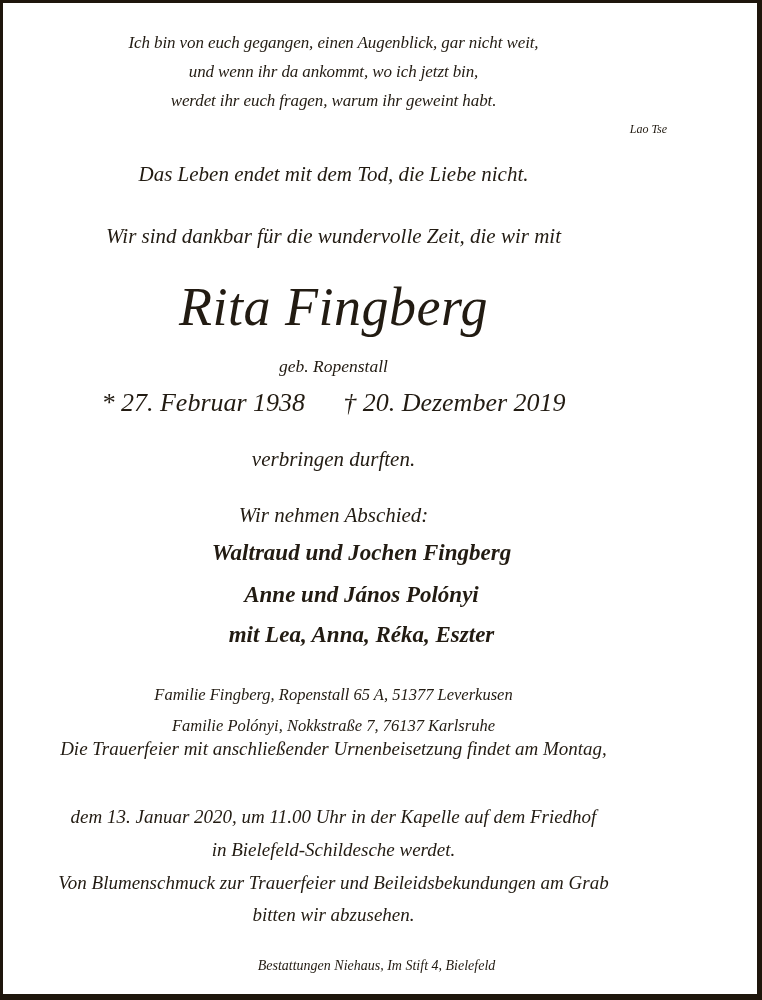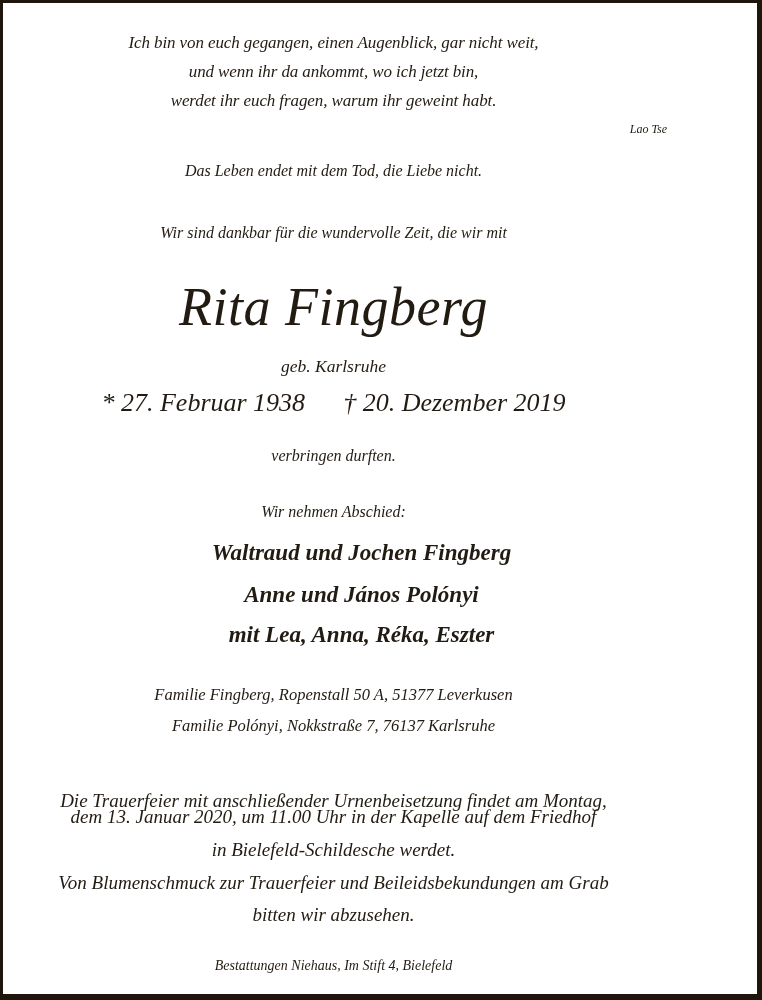--- a/index.html
+++ b/index.html
@@ -17,62 +17,62 @@
       background: #fff;
     }
     .line {
       position: absolute; left: 0; width: 667px;
       text-align: center; white-space: nowrap;
       font-family: "Liberation Serif", serif;
       font-style: italic;
     }
     .quote { font-size: 17px; letter-spacing: -0.1px; }
     .author { font-size: 12px; text-align: right; }
-    .motto { font-size: 16px; text-align: center; }
+    .motto { font-size: 21px; text-align: center; }
     .name {
       font-size: 54px; font-weight: normal; letter-spacing: 0.5px;
     }
     .birth { font-size: 17.5px; }
     .dates { font-size: 26px; text-align: center; }
     .dates span { display: inline-block; }
     .mourners {
       font-size: 23px; font-weight: bold; padding-left: 28px;
     }
     .addr { font-size: 16.5px; }
     .body { font-size: 19px; }
-    .footer { font-size: 14px; }
+    .footer { font-size: 14px; margin-left: 43px; }
   </style>
 </head>
 <body>
 
 <div class="frame"></div>
 
 <div class="line quote" style="top:33px">Ich bin von euch gegangen, einen Augenblick, gar nicht weit,</div>
 <div class="line quote" style="top:62px">und wenn ihr da ankommt, wo ich jetzt bin,</div>
 <div class="line quote" style="top:91px">werdet ihr euch fragen, warum ihr geweint habt.</div>
 <div class="line author" style="top:122px">Lao Tse</div>
 
 <div class="line motto" style="top:162px">Das Leben endet mit dem Tod, die Liebe nicht.</div>
 <div class="line motto" style="top:224px">Wir sind dankbar für die wundervolle Zeit, die wir mit</div>
 
 <div class="line name" style="top:276px">Rita Fingberg</div>
-<div class="line birth" style="top:356px">geb. Karlsruhe</div>
+<div class="line birth" style="top:356px">geb. Ropenstall</div>
 <div class="line dates" style="top:388px">
   <span>* 27. Februar 1938</span><span style="width:38px"></span><span>† 20. Dezember 2019</span>
 </div>
 
 <div class="line motto" style="top:447px">verbringen durften.</div>
 <div class="line motto" style="top:503px">Wir nehmen Abschied:</div>
 
 <div class="line mourners" style="top:540px">Waltraud und Jochen Fingberg</div>
 <div class="line mourners" style="top:582px">Anne und János Polónyi</div>
 <div class="line mourners" style="top:622px">mit Lea, Anna, Réka, Eszter</div>
 
-<div class="line addr" style="top:685px">Familie Fingberg, Ropenstall 50 A, 51377 Leverkusen</div>
+<div class="line addr" style="top:685px">Familie Fingberg, Ropenstall 65 A, 51377 Leverkusen</div>
 <div class="line addr" style="top:716px">Familie Polónyi, Nokkstraße 7, 76137 Karlsruhe</div>
 
-<div class="line body" style="top:790px">Die Trauerfeier mit anschließender Urnenbeisetzung findet am Montag,</div>
+<div class="line body" style="top:738px">Die Trauerfeier mit anschließender Urnenbeisetzung findet am Montag,</div>
 <div class="line body" style="top:806px">dem 13. Januar 2020, um 11.00 Uhr in der Kapelle auf dem Friedhof</div>
 <div class="line body" style="top:839px">in Bielefeld-Schildesche werdet.</div>
 <div class="line body" style="top:872px">Von Blumenschmuck zur Trauerfeier und Beileidsbekundungen am Grab</div>
 <div class="line body" style="top:904px">bitten wir abzusehen.</div>
 
 <div class="line footer" style="top:958px">Bestattungen Niehaus, Im Stift 4, Bielefeld</div>
 
 </body></html>

